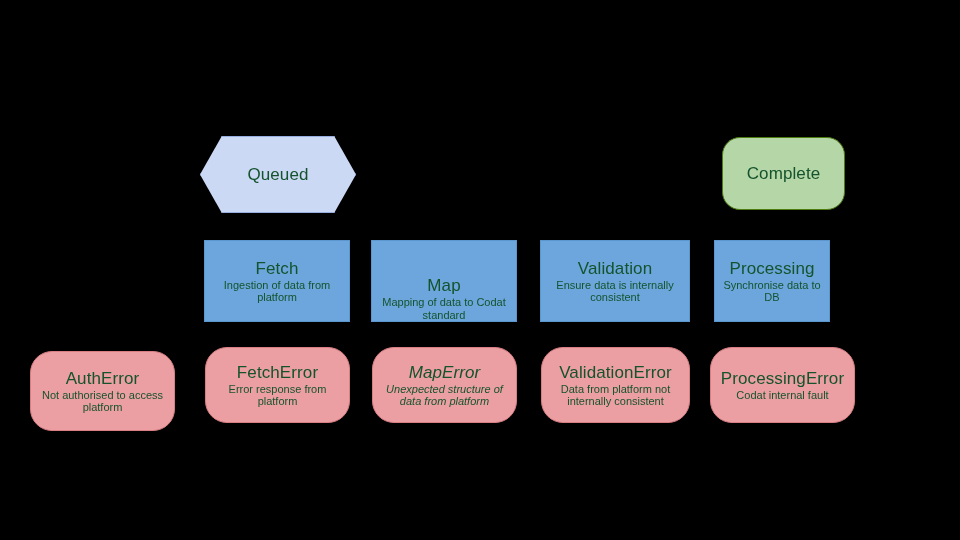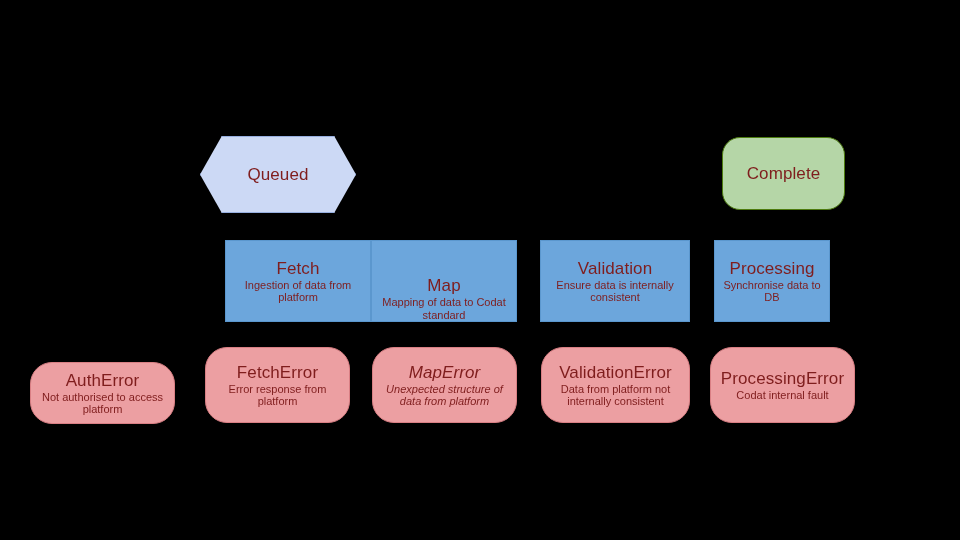--- a/index.html
+++ b/index.html
@@ -16,21 +16,21 @@
     overflow: hidden;
   }
   .node {
     position: absolute;
     box-sizing: border-box;
     display: flex;
     flex-direction: column;
     align-items: center;
     justify-content: center;
     text-align: center;
-    color: #7f1d1d;
+    color: #14532d;
     line-height: 1.12;
   }
   .node .title {
     font-size: 17px;
     font-weight: 400;
     letter-spacing: 0.1px;
     white-space: nowrap;
   }
   .node .subtitle {
     font-size: 11px;
@@ -68,41 +68,41 @@
 <div id="canvas">
 
   <div class="node hexagon" style="left:200px; top:136px; width:156px; height:77px;">
     <div class="title">Queued</div>
   </div>
 
   <div class="node complete" style="left:722px; top:137px; width:123px; height:73px;">
     <div class="title">Complete</div>
   </div>
 
-  <div class="node stage" style="left:204px; top:240px; width:146px; height:82px;margin-left:21px;">
+  <div class="node stage" style="left:204px; top:240px; width:146px; height:82px;">
     <div class="title">Fetch</div>
     <div class="subtitle">Ingestion of data from platform</div>
   </div>
 
   <div class="node stage" style="left:371px; top:240px; width:146px; height:82px;justify-content:flex-end;">
     <div class="title">Map</div>
     <div class="subtitle">Mapping of data to Codat standard</div>
   </div>
 
   <div class="node stage" style="left:540px; top:240px; width:150px; height:82px;">
     <div class="title">Validation</div>
     <div class="subtitle">Ensure data is internally consistent</div>
   </div>
 
   <div class="node stage" style="left:714px; top:240px; width:116px; height:82px;">
     <div class="title">Processing</div>
     <div class="subtitle">Synchronise data to DB</div>
   </div>
 
-  <div class="node error" style="left:30px; top:362px; width:145px; height:62px;text-align:center;">
+  <div class="node error" style="left:30px; top:351px; width:145px; height:80px;text-align:center;">
     <div class="title">AuthError</div>
     <div class="subtitle">Not authorised to access platform</div>
   </div>
 
   <div class="node error" style="left:205px; top:347px; width:145px; height:76px;">
     <div class="title">FetchError</div>
     <div class="subtitle">Error response from platform</div>
   </div>
 
   <div class="node error" style="left:372px; top:347px; width:145px; height:76px;font-style:italic;">

